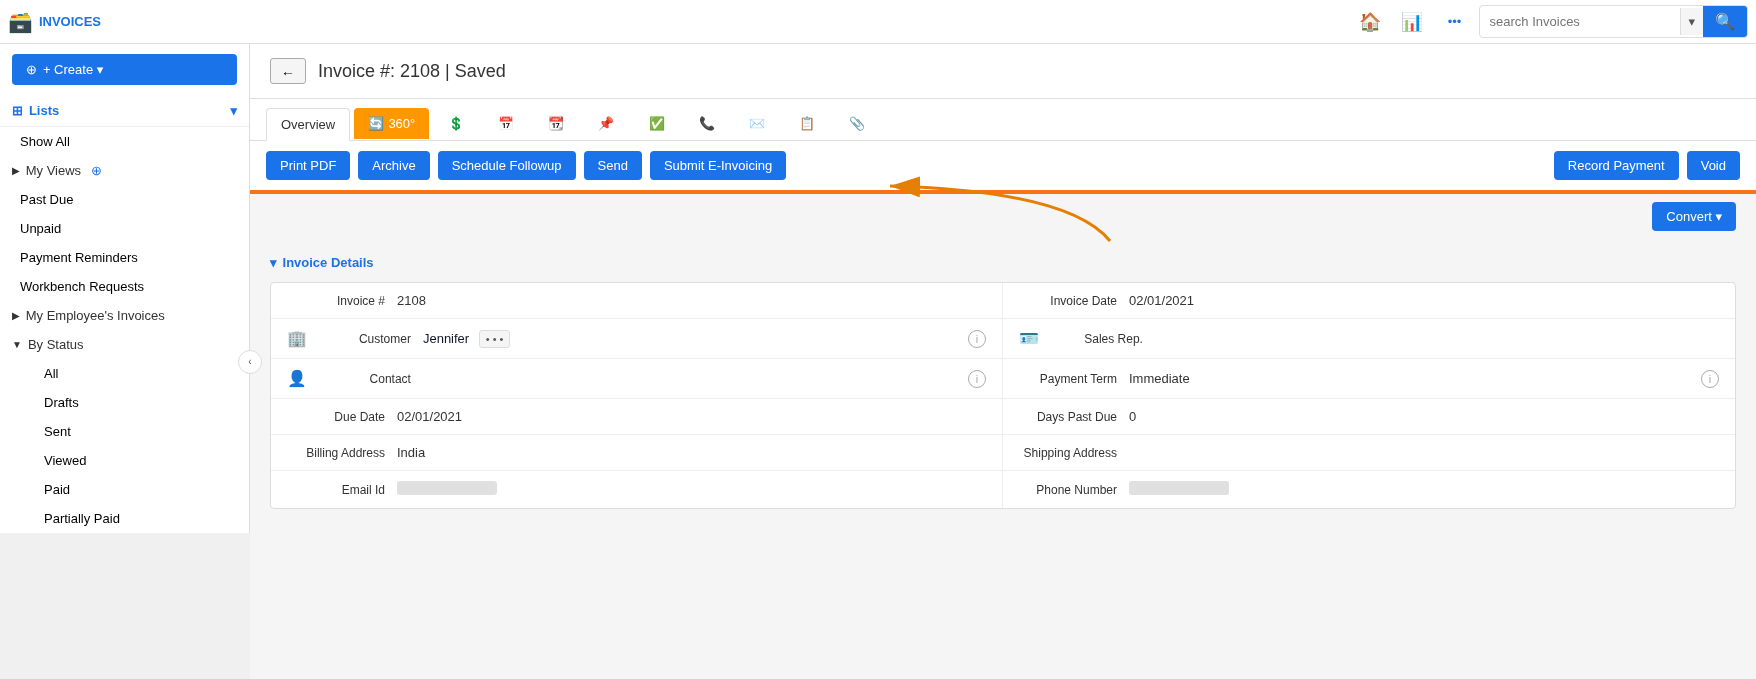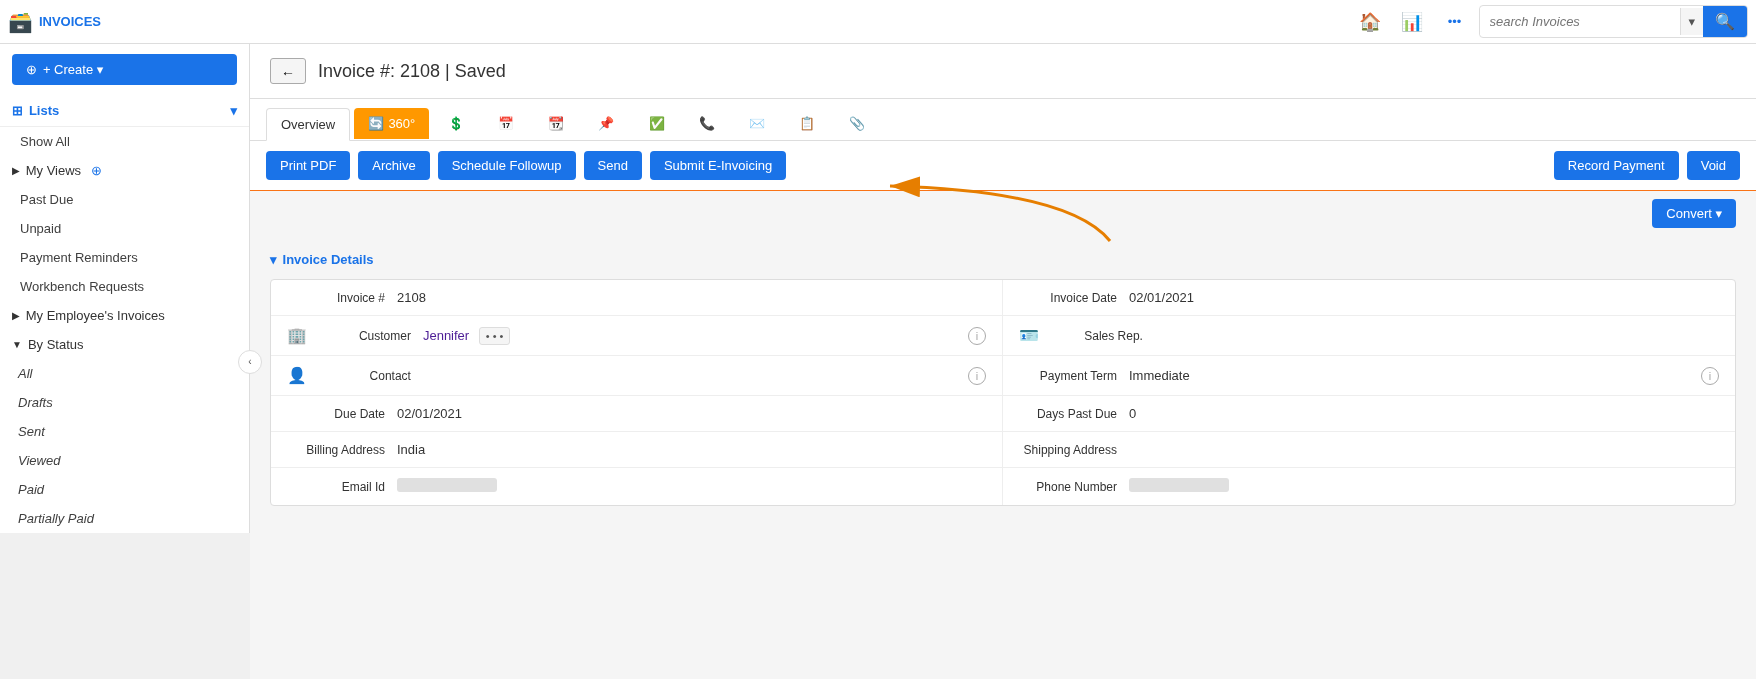--- a/index.html
+++ b/index.html
@@ -16,21 +16,21 @@
     }
     .app-icon { font-size: 20px; }
     .nav-spacer { flex: 1; }
     .nav-icons { display: flex; align-items: center; gap: 6px; }
     .nav-icon-btn {
       width: 36px; height: 36px; display: flex; align-items: center; justify-content: center;
       cursor: pointer; border-radius: 4px; color: #1a73e8; font-size: 18px; border: none; background: none;
     }
     .search-container { display: flex; align-items: center; border: 1px solid #ddd; border-radius: 4px; overflow: hidden; }
     .search-input {
-      border: none; outline: none; padding: 6px 10px; width: 200px; font-size: 13px; color: #8b5cf6; font-style: italic;
+      border: none; outline: none; padding: 6px 10px; width: 200px; font-size: 13px; color: #8b5cf6;
     }
     .search-dropdown-btn {
       border: none; border-left: 1px solid #ddd; background: #f5f5f5; padding: 6px 8px; cursor: pointer; color: #555;
     }
     .search-go-btn {
       background: #1a73e8; border: none; color: #fff; padding: 6px 12px; cursor: pointer; font-size: 16px;
     }
 
     
     .layout { display: flex; height: calc(100vh - 44px); }
@@ -41,23 +41,23 @@
     }
     .create-btn {
       margin: 10px 12px; background: #1a73e8; color: #fff; border: none; border-radius: 4px;
       padding: 8px 14px; cursor: pointer; display: flex; align-items: center; gap: 6px; font-size: 13px; width: calc(100% - 24px);
     }
     .sidebar-section-header {
       display: flex; align-items: center; gap: 6px; padding: 8px 12px; color: #1a73e8;
       font-weight: bold; cursor: pointer; border-bottom: 1px solid #eee;
     }
     .sidebar-item {
-      padding: 7px 12px 7px 20px; cursor: pointer; color: #404040; display: flex; gap: 6px;
-    }
-    .sidebar-item.indent { padding-left: 18px; font-style: italic; }
+      padding: 7px 12px 7px 20px; cursor: pointer; color: #000000; display: flex; gap: 6px;
+    }
+    .sidebar-item.indent { padding-left: 44px; }
     .sidebar-group-header {
       display: flex; align-items: center; gap: 6px; padding: 7px 12px; color: #333; cursor: pointer; font-weight: 500;
     }
     .sidebar-collapse-btn {
       position: absolute; right: -12px; top: 50%; transform: translateY(-50%);
       width: 24px; height: 24px; background: #fff; border: 1px solid #ddd; border-radius: 50%;
       display: flex; align-items: center; justify-content: center; cursor: pointer; font-size: 10px; color: #555; z-index: 10;
     }
     .sidebar-wrapper { position: relative; }
 
@@ -81,21 +81,21 @@
     }
     .tab {
       padding: 8px 14px; cursor: pointer; border-radius: 4px 4px 0 0; border: 1px solid transparent;
       color: #555; font-size: 13px; display: flex; align-items: center; gap: 4px;
     }
     .tab.active { border: 1px solid #ddd; border-bottom: 1px solid #fff; background: #fff; color: #333; margin-bottom: -1px; }
     .tab-360 { background: #ff9800; color: #fff; border-radius: 4px 4px 0 0; padding: 8px 14px; cursor: pointer; display: flex; align-items: center; gap: 4px; }
 
     
     .action-bar {
-      background: #fff; padding: 10px 16px; border-bottom: 1px solid #f97316;
+      background: #fff; padding: 10px 16px; border-bottom: 4px solid #f97316;
       display: flex; align-items: flex-end; gap: 8px;
     }
     .action-bar-right { margin-left: auto; display: flex; gap: 8px; }
     .btn-blue {
       background: #1a73e8; color: #fff; border: none; border-radius: 4px;
       padding: 7px 14px; cursor: pointer; font-size: 13px; white-space: nowrap;
     }
 
     
     .convert-bar {
@@ -120,21 +120,21 @@
     }
     .details-row:last-child { border-bottom: none; }
     .field-cell {
       display: flex; align-items: center; padding: 10px 16px; border-right: 1px solid #eee;
     }
     .field-cell:last-child { border-right: none; }
     .field-label {
       font-weight: normal; color: #333; min-width: 110px; text-align: right; padding-right: 12px; font-size: 12px;
     }
     .field-value { color: #333; font-size: 13px; flex: 1; }
-    .field-value a { color: #4c1d95; text-decoration: none; }
+    .field-value a { color: #0f172a; text-decoration: none; }
     .field-icon { font-size: 16px; margin-right: 6px; }
     .info-icon {
       width: 18px; height: 18px; border-radius: 50%; border: 1px solid #aaa;
       color: #aaa; display: flex; align-items: center; justify-content: center;
       font-size: 11px; cursor: pointer; margin-left: 8px; flex-shrink: 0;
     }
     .dots-btn {
       border: 1px solid #ddd; background: #f5f5f5; border-radius: 3px;
       padding: 2px 6px; cursor: pointer; font-size: 11px; color: #555; margin-left: 6px;
     }

